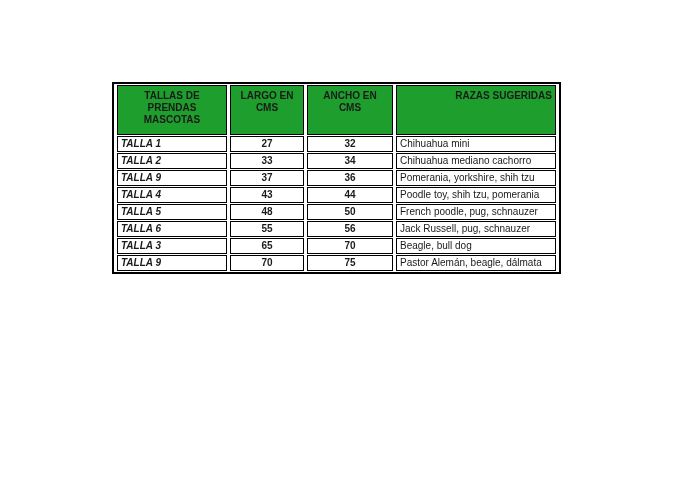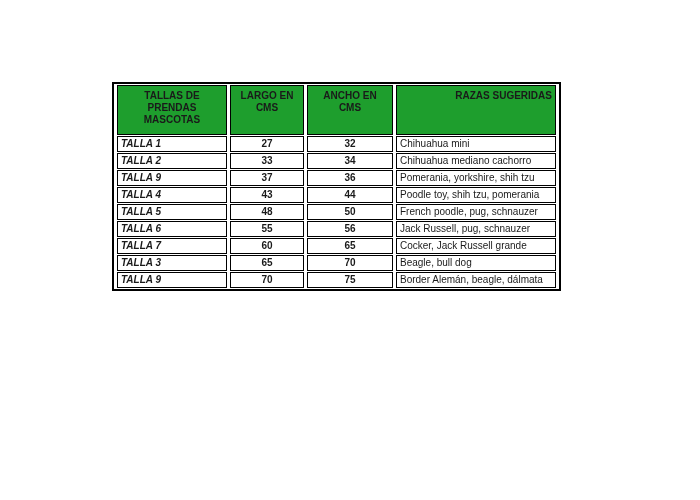--- a/index.html
+++ b/index.html
@@ -110,32 +110,26 @@
         <td class="num">50</td>
         <td class="razas">French poodle, pug, schnauzer</td>
       </tr>
       <tr class="data-row">
         <td class="talla">TALLA 6</td>
         <td class="num">55</td>
         <td class="num">56</td>
         <td class="razas">Jack Russell, pug, schnauzer</td>
       </tr>
       <tr class="data-row">
-        <td class="talla">TALLA 7</td>
-        <td class="num">60</td>
-        <td class="num">65</td>
-        <td class="razas">Cocker, Jack Russell grande</td>
-      </tr>
-      <tr class="data-row">
         <td class="talla">TALLA 3</td>
         <td class="num">65</td>
         <td class="num">70</td>
         <td class="razas">Beagle, bull dog</td>
       </tr>
       <tr class="data-row">
         <td class="talla">TALLA 9</td>
         <td class="num">70</td>
         <td class="num">75</td>
-        <td class="razas">Border Alemán, beagle, dálmata</td>
+        <td class="razas">Pastor Alemán, beagle, dálmata</td>
       </tr>
     </tbody>
   </table>
 </div>
 
 </body></html>

